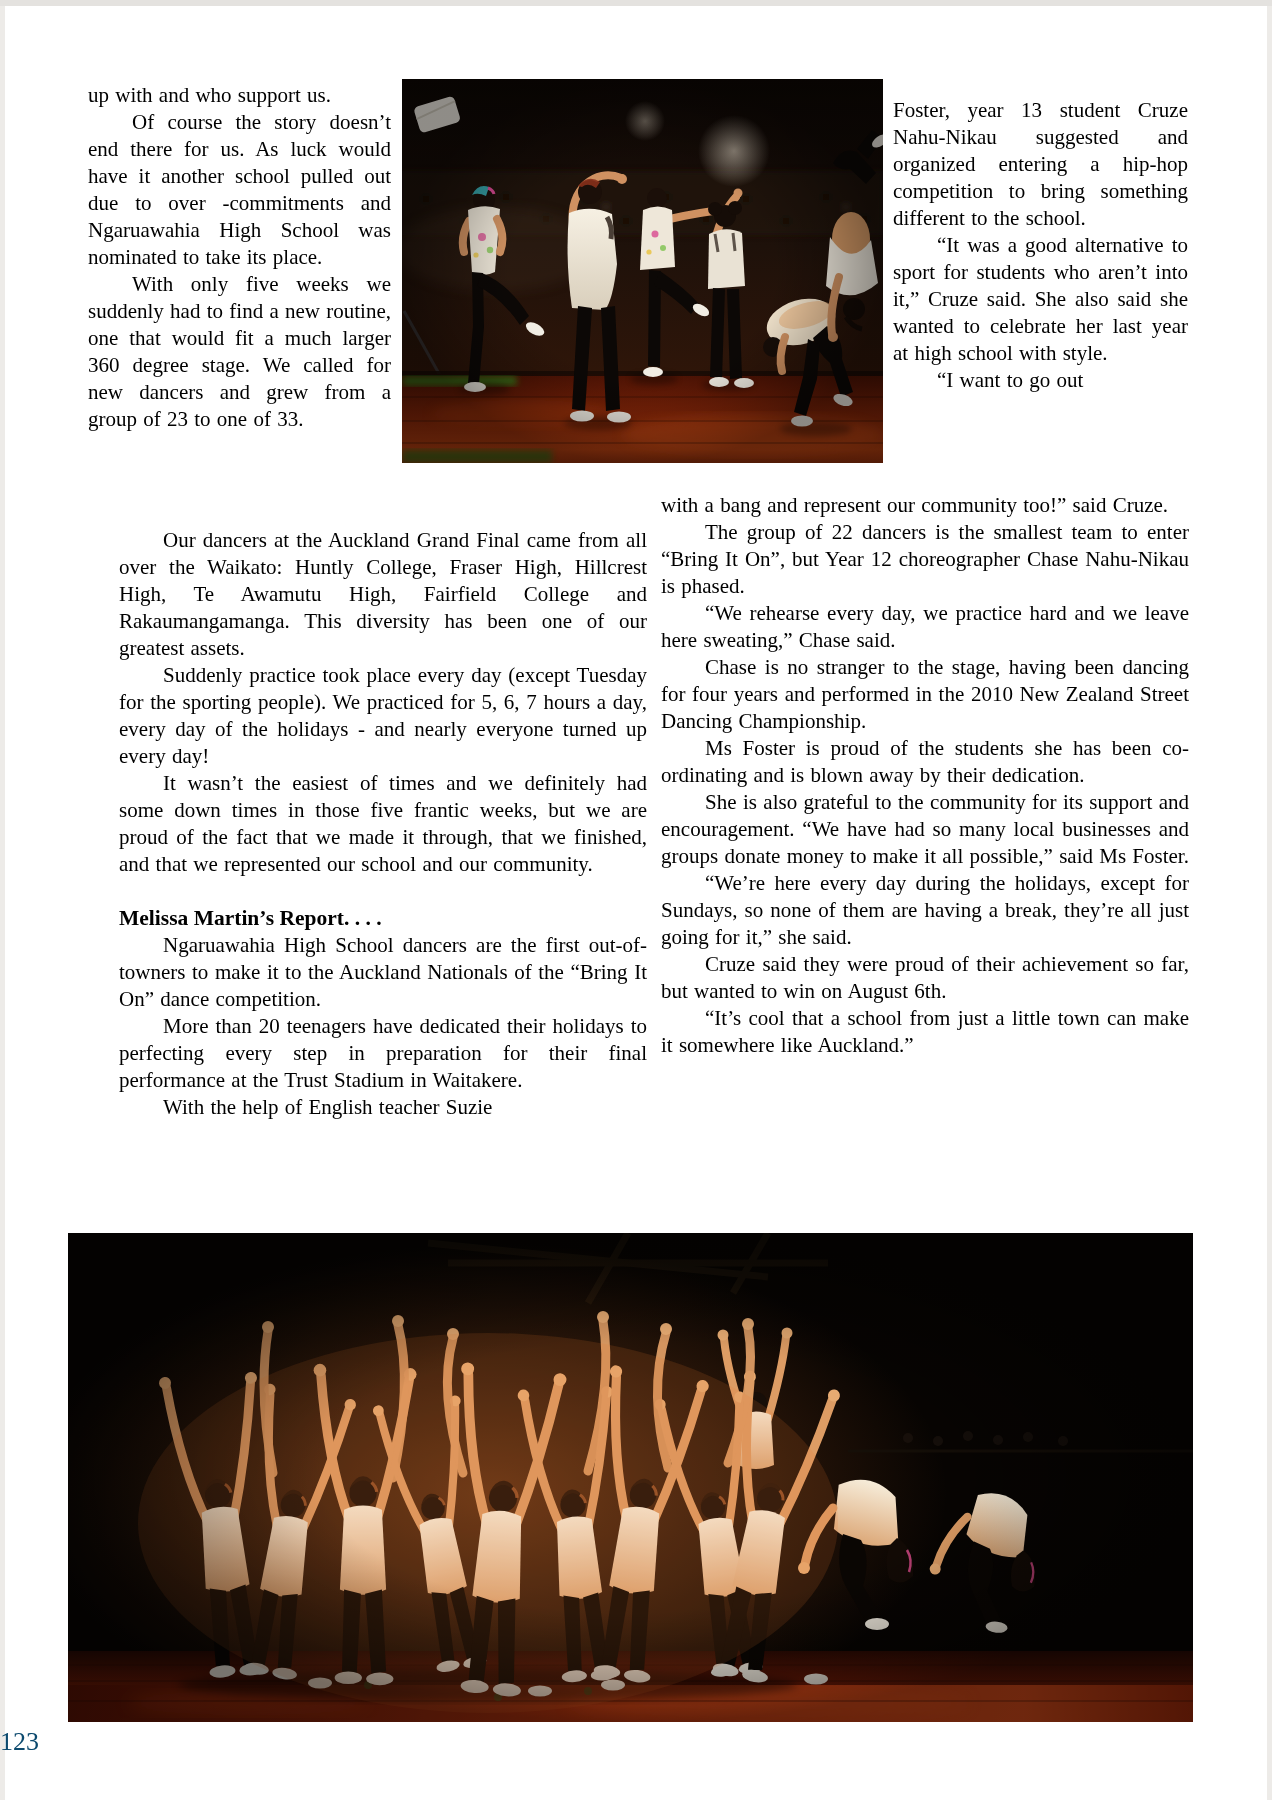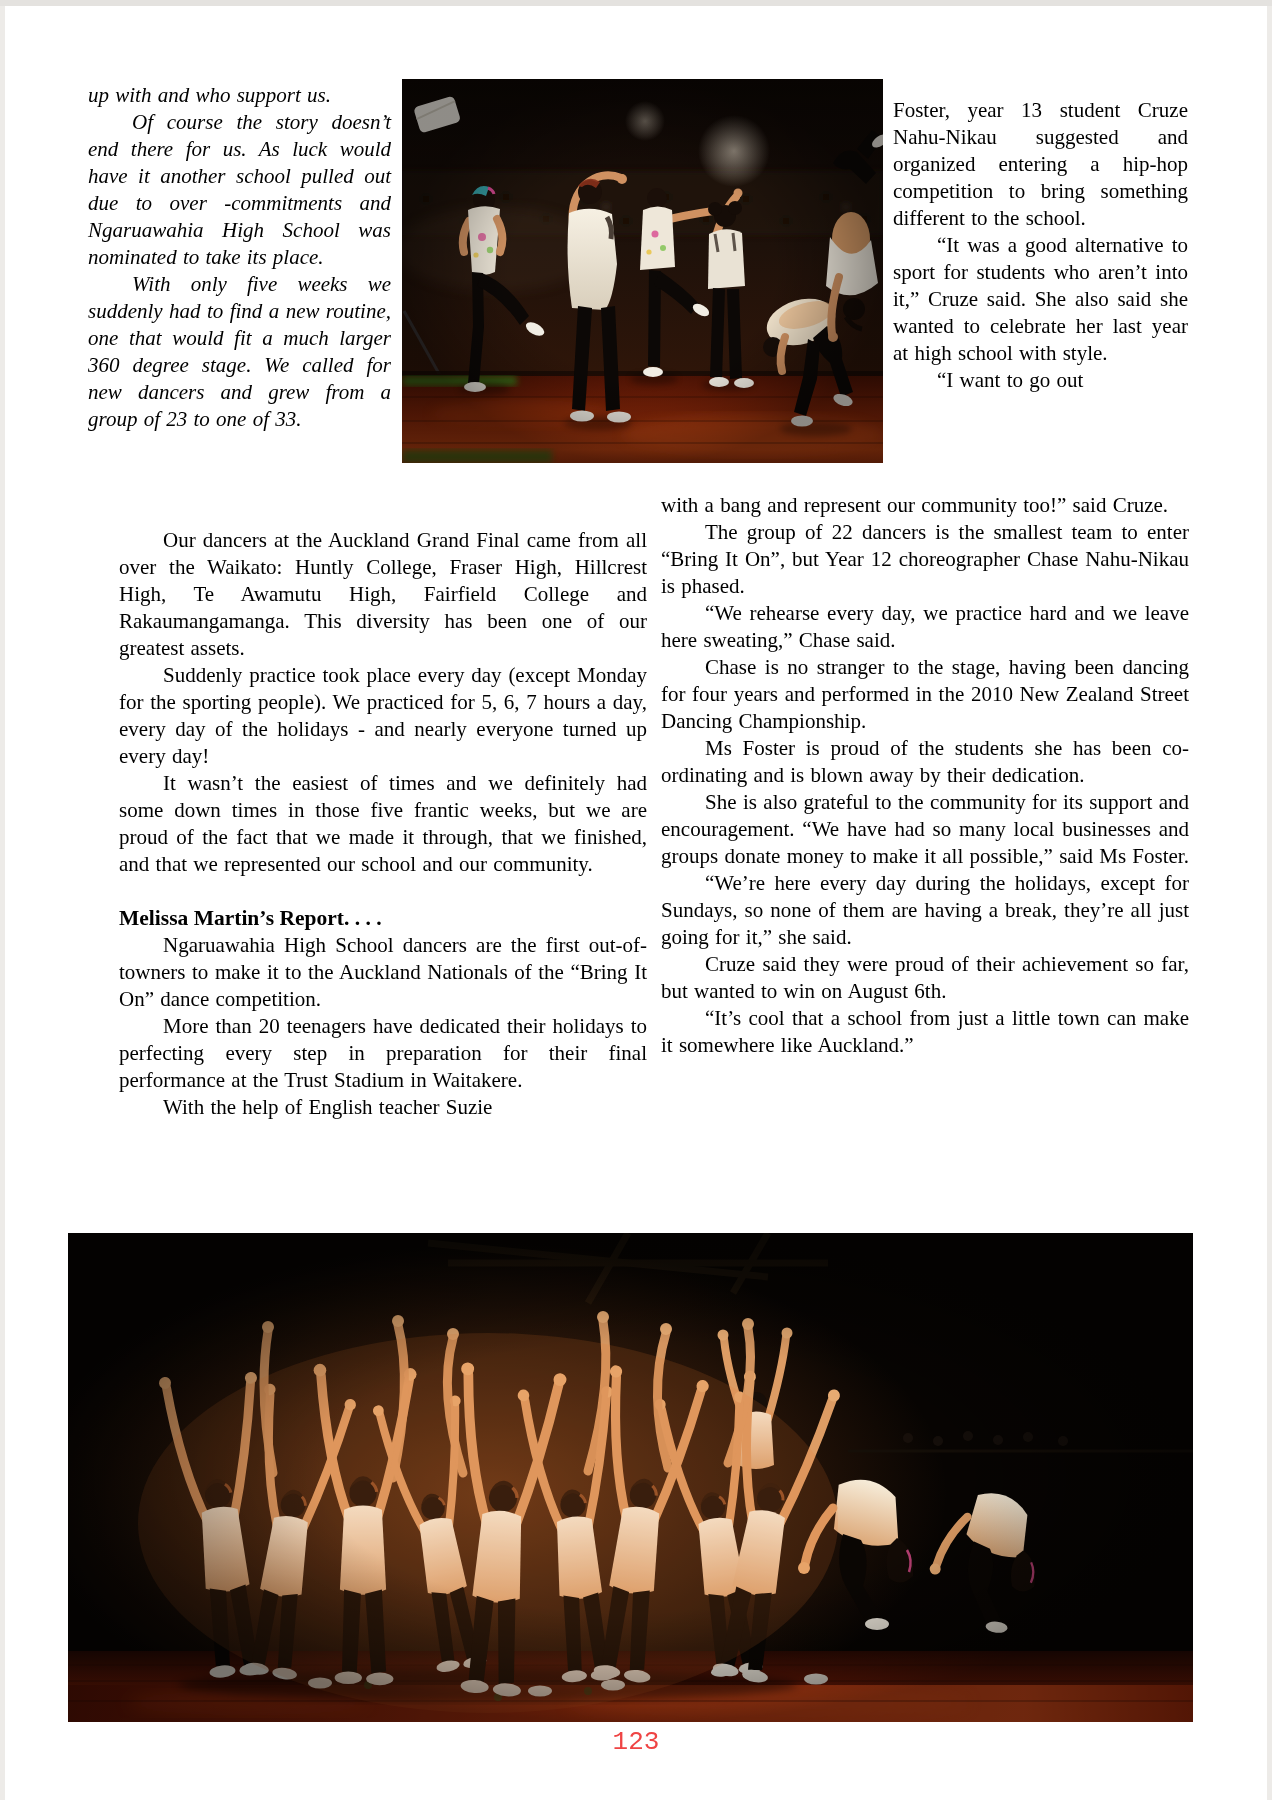--- a/index.html
+++ b/index.html
@@ -24,35 +24,35 @@
   }
   .col p.cont { text-indent: 0; }
   .report-heading {
     margin: 27px 0 0 0;
     font-size: 21.5px;
     line-height: 27px;
     font-weight: bold;
     text-align: left;
     font-family: Liberation Serif, serif;
   }
-  .col-narrow-left  { left: 88px;  top: 82px;  width: 303px; font-style: italic; }
+  .col-narrow-left  { left: 88px;  top: 82px;  width: 303px; }
   .col-narrow-right { left: 893px; top: 97px;  width: 295px; }
   .col-wide-left    { left: 88px;  top: 527px; width: 528px; margin-left: 31px; }
   .col-wide-right   { left: 661px; top: 492px; width: 528px; }
   figure.photo { margin: 0; padding: 0; position: absolute; line-height: 0; }
   .photo-top    { left: 402px; top: 79px;   width: 481px;  height: 384px; }
   .photo-bottom { left: 68px;  top: 1233px; width: 1125px; height: 489px; }
   .page-number {
     position: absolute;
     left: 0; right: 0;
     top: 1727px;
-    text-align: center;
-    font-family: Liberation Mono, monospace;
+    text-align: left;
+    font-family: Liberation Serif, serif;
     font-size: 26px;
-    color: #ef4444;
+    color: #0c4a6e;
   }
   .skin  { stroke: #cf9161; stroke-width: 8; fill: none; stroke-linecap: round; }
   .skin2 { stroke: #dd9c64; stroke-width: 9; fill: none; stroke-linecap: round; }
 </style>
 </head>
 <body>
 
 <div class="page">
 
   <div class="col col-narrow-left">
@@ -228,21 +228,21 @@
   </figure>
 
   <div class="col col-narrow-right">
     <p class="cont">Foster, year 13 student Cruze Nahu-Nikau suggested and organized entering a hip-hop competition to bring something different to the school.</p>
     <p>“It was a good alternative to sport for students who aren’t into it,” Cruze said. She also said she wanted to celebrate her last year at high school with style.</p>
     <p>“I want to go out</p>
   </div>
 
   <div class="col col-wide-left">
     <p>Our dancers at the Auckland Grand Final came from all over the Waikato: Huntly College, Fraser High, Hillcrest High, Te Awamutu High, Fairfield College and Rakaumangamanga. This diversity has been one of our greatest assets.</p>
-    <p>Suddenly practice took place every day (except Monday for the sporting people). We practiced for 5, 6, 7 hours a day, every day of the holidays - and nearly everyone turned up every day!</p>
+    <p>Suddenly practice took place every day (except Tuesday for the sporting people). We practiced for 5, 6, 7 hours a day, every day of the holidays - and nearly everyone turned up every day!</p>
     <p>It wasn’t the easiest of times and we definitely had some down times in those five frantic weeks, but we are proud of the fact that we made it through, that we finished, and that we represented our school and our community.</p>
     <h2 class="report-heading">Melissa Martin’s Report. . . .</h2>
     <p>Ngaruawahia High School dancers are the first out-of-towners to make it to the Auckland Nationals of the “Bring It On” dance competition.</p>
     <p>More than 20 teenagers have dedicated their holidays to perfecting every step in preparation for their final performance at the Trust Stadium in Waitakere.</p>
     <p>With the help of English teacher Suzie</p>
   </div>
 
   <div class="col col-wide-right">
     <p class="cont">with a bang and represent our community too!” said Cruze.</p>
     <p>The group of 22 dancers is the smallest team to enter “Bring It On”, but Year 12 choreographer Chase Nahu-Nikau is phased.</p>

